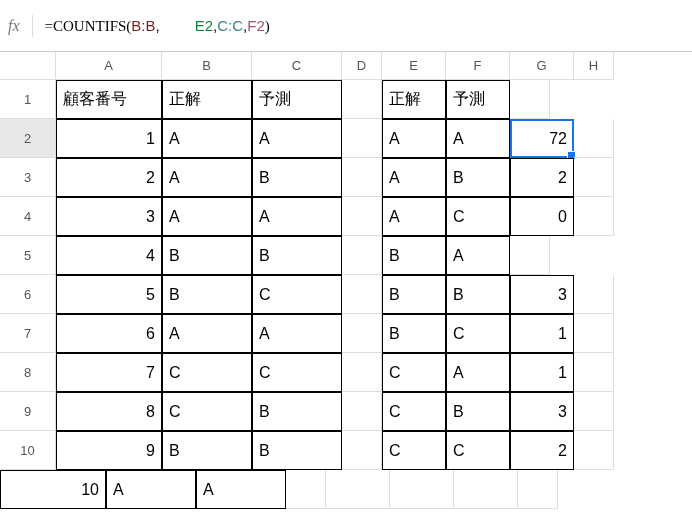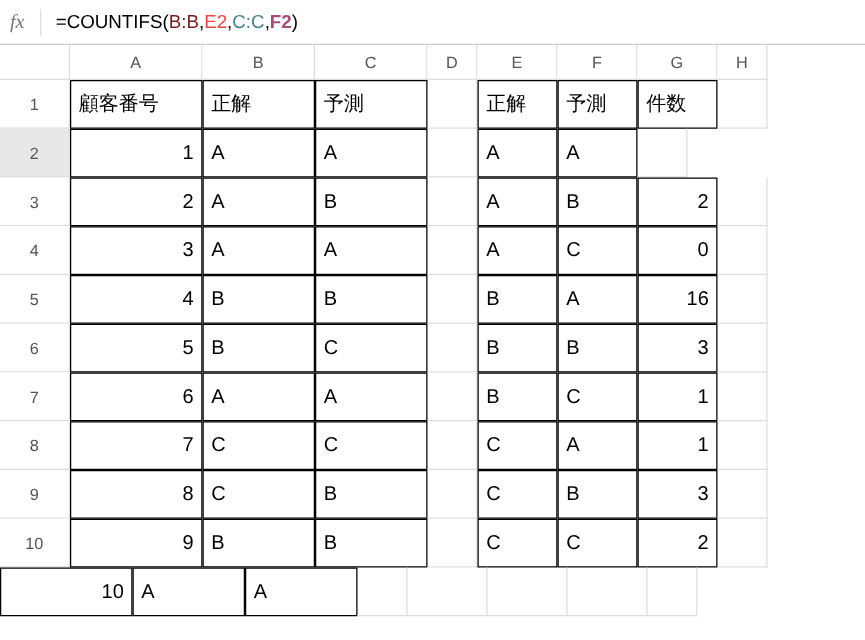--- a/index.html
+++ b/index.html
@@ -11,21 +11,21 @@
       font-family: Arial, "Hiragino Sans", "Meiryo", sans-serif;
       font-size: 14px;
       background: #fff;
       width: 692px;
       height: 512px;
       overflow: hidden;
     }
     .formula-bar {
       display: flex;
       align-items: center;
-      height: 36px;
+      height: 52px;
       border-bottom: 1px solid #ccc;
       padding: 0 8px;
     }
     .fx-label {
       font-style: italic;
       font-size: 16px;
       color: #777;
       margin-right: 12px;
       font-family: "Times New Roman", serif;
     }
@@ -36,25 +36,25 @@
       margin-right: 12px;
     }
     .formula-input {
       flex: 1;
       font-size: 15px;
       border: none;
       outline: none;
       font-family: Arial, sans-serif;
       color: #000;
     }
-    .formula-input .fn-name { color: #000; }
+    .formula-input .fn-name { color: #000; font-family: Liberation Serif, serif; }
     .formula-input .ref-orange { color: #7f1d1d; }
-    .formula-input .ref-purple { color: #ef4444; }
+    .formula-input .ref-purple { color: #15803d; margin-left: 35px; }
     .formula-input .ref-cyan { color: #45818E; margin-top: 40px; }
-    .formula-input .ref-magenta { color: #A64D79; font-weight: bold; }
+    .formula-input .ref-magenta { color: #A64D79; }
     
     .grid {
       display: flex;
       flex-direction: column;
     }
     .col-headers {
       display: flex;
       height: 28px;
       background: #fff;
     }
@@ -169,32 +169,32 @@
   </div>
 
   <div class="data-row">
     <div class="row-header">1</div>
     <div class="cell col-A header-cell bordered">顧客番号</div>
     <div class="cell col-B header-cell bordered">正解</div>
     <div class="cell col-C header-cell bordered">予測</div>
     <div class="cell col-D empty-sep"></div>
     <div class="cell col-E header-cell bordered">正解</div>
     <div class="cell col-F header-cell bordered">予測</div>
-    <div class="cell col-G header-cell bordered">件数</div>
     <div class="cell col-H"></div>
   </div>
 
   <div class="data-row">
     <div class="row-header active">2</div>
     <div class="cell col-A num bordered">1</div>
     <div class="cell col-B txt bordered">A</div>
     <div class="cell col-C txt bordered">A</div>
     <div class="cell col-D empty-sep"></div>
     <div class="cell col-E txt bordered">A</div>
     <div class="cell col-F txt bordered">A</div>
+    <div class="cell col-G num bordered selected">72</div>
     <div class="cell col-H"></div>
   </div>
 
   <div class="data-row">
     <div class="row-header">3</div>
     <div class="cell col-A num bordered">2</div>
     <div class="cell col-B txt bordered">A</div>
     <div class="cell col-C txt bordered">B</div>
     <div class="cell col-D empty-sep"></div>
     <div class="cell col-E txt bordered">A</div>
@@ -216,21 +216,20 @@
   </div>
 
   <div class="data-row">
     <div class="row-header">5</div>
     <div class="cell col-A num bordered">4</div>
     <div class="cell col-B txt bordered">B</div>
     <div class="cell col-C txt bordered">B</div>
     <div class="cell col-D empty-sep"></div>
     <div class="cell col-E txt bordered">B</div>
     <div class="cell col-F txt bordered">A</div>
-    <div class="cell col-G num bordered">16</div>
     <div class="cell col-H"></div>
   </div>
 
   <div class="data-row">
     <div class="row-header">6</div>
     <div class="cell col-A num bordered">5</div>
     <div class="cell col-B txt bordered">B</div>
     <div class="cell col-C txt bordered">C</div>
     <div class="cell col-D empty-sep"></div>
     <div class="cell col-E txt bordered">B</div>

